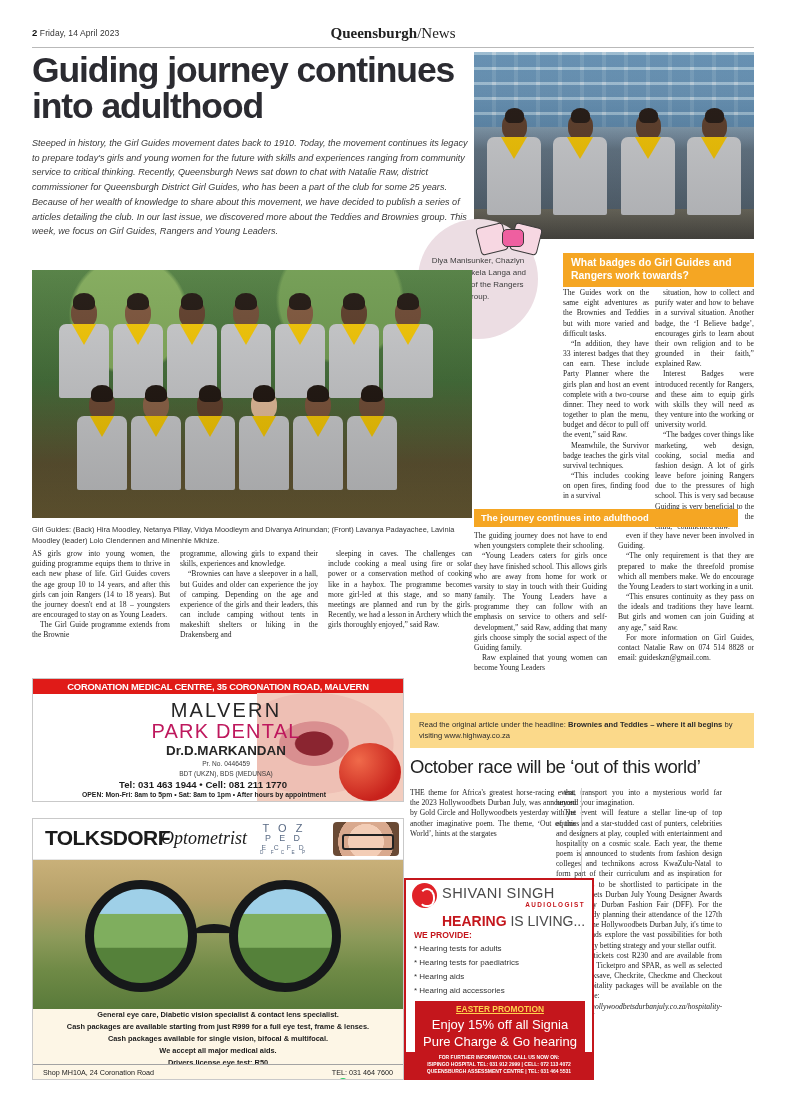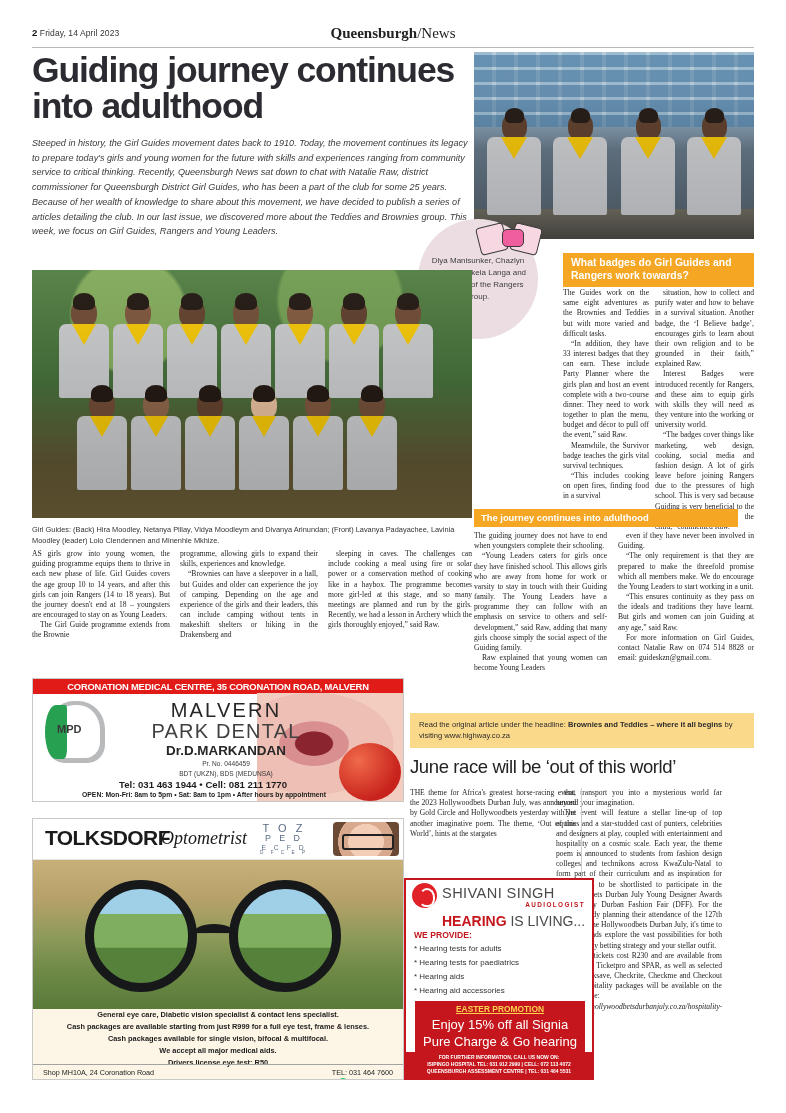--- a/index.html
+++ b/index.html
@@ -92,21 +92,21 @@
   .ad-dental .mouth{position:absolute;right:-4px;top:14px;width:150px;height:110px;
      background:radial-gradient(ellipse at 38% 46%,#8a2530 0 14%,#d98f90 15% 26%,#eebfb4 27% 60%,#f3cdbf 61% 100%);}
   .ad-dental .apple{position:absolute;right:2px;bottom:0;width:62px;height:58px;border-radius:50%;
      background:radial-gradient(circle at 32% 30%,#f06a4a,#c8221c 70%);}
   .tooth{position:absolute;left:14px;top:22px;width:58px;height:62px;}
   .tooth .sh{position:absolute;inset:0;border-radius:46% 46% 30% 30%;background:#b9babc;}
   .tooth .sh:after{content:"";position:absolute;left:8%;top:6%;width:84%;height:86%;border-radius:46% 46% 30% 30%;background:#fff;}
   .tooth .grn{position:absolute;left:-2px;top:4px;width:22px;height:54px;border-radius:60% 10% 20% 60%;background:#27a052;}
   .tooth .mpd{position:absolute;left:10px;top:22px;font-family:"Liberation Sans",sans-serif;font-weight:bold;font-size:11px;color:#3a3a3a;z-index:3;}
   .ad-dental .nm1{position:absolute;left:88px;top:20px;width:210px;text-align:center;font-family:"Liberation Sans",sans-serif;font-size:20px;letter-spacing:2.2px;color:#262626;}
-  .ad-dental .nm2{position:absolute;left:70px;top:41px;width:246px;text-align:center;font-family:"Liberation Sans",sans-serif;font-size:20px;letter-spacing:1.2px;color:#404040;}
+  .ad-dental .nm2{position:absolute;left:70px;top:41px;width:246px;text-align:center;font-family:"Liberation Sans",sans-serif;font-size:20px;letter-spacing:1.2px;color:#be185d;}
   .ad-dental .dr{position:absolute;left:70px;top:64px;width:246px;text-align:center;font-family:"Liberation Sans",sans-serif;font-weight:bold;font-size:13.4px;color:#262626;}
   .ad-dental .prno{position:absolute;left:70px;top:80px;width:246px;text-align:center;font-family:"Liberation Sans",sans-serif;font-size:6.6px;color:#3a3a3a;line-height:1.5;}
   .ad-dental .tel{position:absolute;left:20px;top:100px;width:300px;text-align:center;font-family:"Liberation Sans",sans-serif;font-weight:bold;font-size:9.6px;color:#1c1c1c;}
   .ad-dental .open{position:absolute;left:6px;top:112px;width:330px;text-align:center;font-family:"Liberation Sans",sans-serif;font-weight:bold;font-size:6.8px;color:#1c1c1c;}
 
   
   .ad-opt{position:absolute;left:32px;top:818px;width:372px;height:262px;border:1px solid #c9c9c9;box-sizing:border-box;overflow:hidden;background:#fdf6e6;}
   .ad-opt .logo{height:40px;background:#fff;position:relative;border-bottom:1px solid #e5e5e5;}
   .ad-opt .lg1{position:absolute;left:12px;top:7px;font-family:"Liberation Sans",sans-serif;font-weight:bold;font-size:21px;letter-spacing:-.6px;color:#1b1b1b;}
   .ad-opt .lg2{position:absolute;left:128px;top:9px;font-family:"Liberation Serif",serif;font-style:italic;font-size:18px;color:#1b1b1b;}
@@ -306,42 +306,37 @@
       <p>even if they have never been involved in Guiding.</p>
       <p>“The only requirement is that they are prepared to make the threefold promise which all members make. We do encourage the Young Leaders to start working in a unit.</p>
       <p>“This ensures continuity as they pass on the ideals and traditions they have learnt. But girls and women can join Guiding at any age,” said Raw.</p>
       <p>For more information on Girl Guides, contact Natalie Raw on 074 514 8828 or email: guideskzn@gmail.com.</p>
     </div>
 
   <div class="note">
     <span>Read the original article under the headline: </span><b>Brownies and Teddies – where it all begins</b><span> by visiting www.highway.co.za</span>
   </div>
 
-  <div class="headline2">June race will be ‘out of this world’</div>
+  <div class="headline2">October race will be ‘out of this world’</div>
   <div class="col" id="a2-c1" style="left:410px;top:788px;width:166px;">
       <p class="noind">THE theme for Africa's greatest horse-racing event, the 2023 Hollywoodbets Durban July, was announced by Gold Circle and Hollywoodbets yesterday with yet another imaginative poem. The theme, ‘Out of this World’, hints at the stargates</p>
     </div>
   <div class="col" id="a2-c2" style="left:556px;top:788px;width:166px;">
       <p>that transport you into a mysterious world far beyond your imagination.</p>
       <p>The event will feature a stellar line-up of top equines and a star-studded cast of punters, celebrities and designers at play, coupled with entertainment and hospitality on a cosmic scale. Each year, the theme poem is announced to students from fashion design colleges and technikons across KwaZulu-Natal to form part of their curriculum and as inspiration for their entries to be shortlisted to participate in the Hollywoodbets Durban July Young Designer Awards presented by Durban Fashion Fair (DFF). For the public already planning their attendance of the 127th running of the Hollywoodbets Durban July, it's time to let your minds explore the vast possibilities for both your race-day betting strategy and your stellar outfit.</p>
       <p>Entrance tickets cost R230 and are available from April 17 via Ticketpro and SPAR, as well as selected Sasol, Checksave, Checkrite, Checkme and Checkout stores. Hospitality packages will be available on the event website:</p>
       <p class="noind" style="font-style: italic;">http://www.hollywoodbetsdurbanjuly.co.za/hospitality-experiences/</p>
     </div>
 
   <div class="vline" style="left:581px;top:788px;height:292px;"></div>
 
   <div class="ad-dental">
     <div class="topbar">CORONATION MEDICAL CENTRE, 35 CORONATION ROAD, MALVERN</div>
     <div class="mouth"></div>
     <div class="apple"></div>
-    <div class="tooth">
-      <div class="sh"></div>
-        <div class="grn"></div>
-      <div class="mpd">MPD</div>
-    </div>
     <div class="nm1">MALVERN</div>
     <div class="nm2">PARK DENTAL</div>
     <div class="dr">Dr.D.MARKANDAN</div>
     <div class="prno">
       <div>Pr. No. 0446459</div>
       <div>BDT (UKZN), BDS (MEDUNSA)</div>
     </div>
     <div class="tel">Tel: 031 463 1944 • Cell: 081 211 1770</div>
     <div class="open">OPEN: Mon-Fri: 8am to 5pm  •  Sat: 8am to 1pm  • After hours by appointment</div>
   </div>

